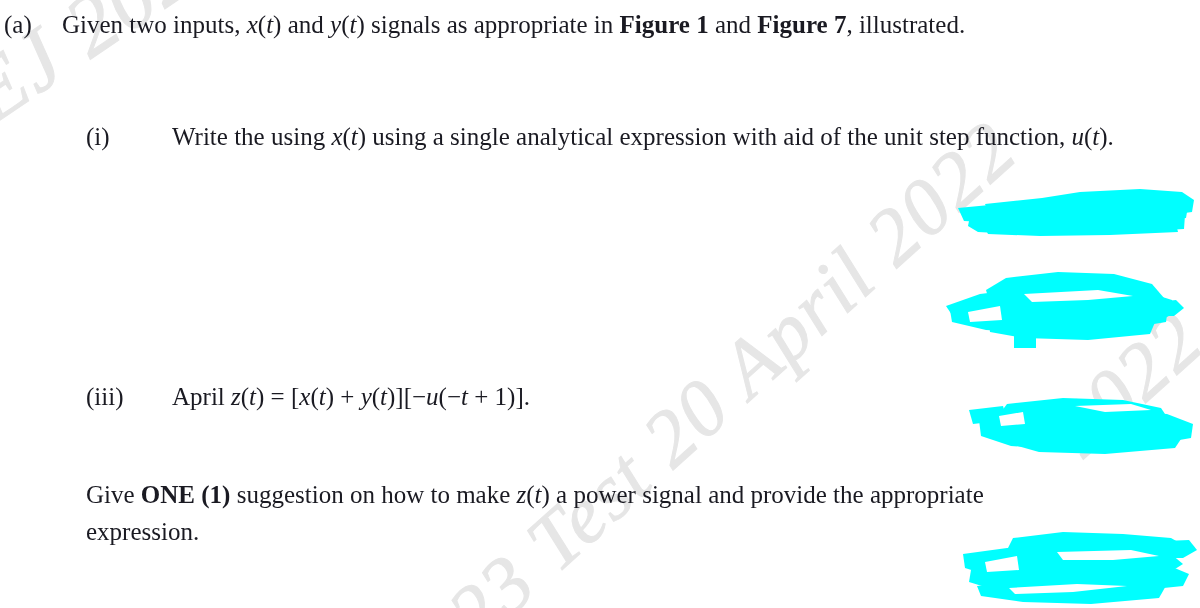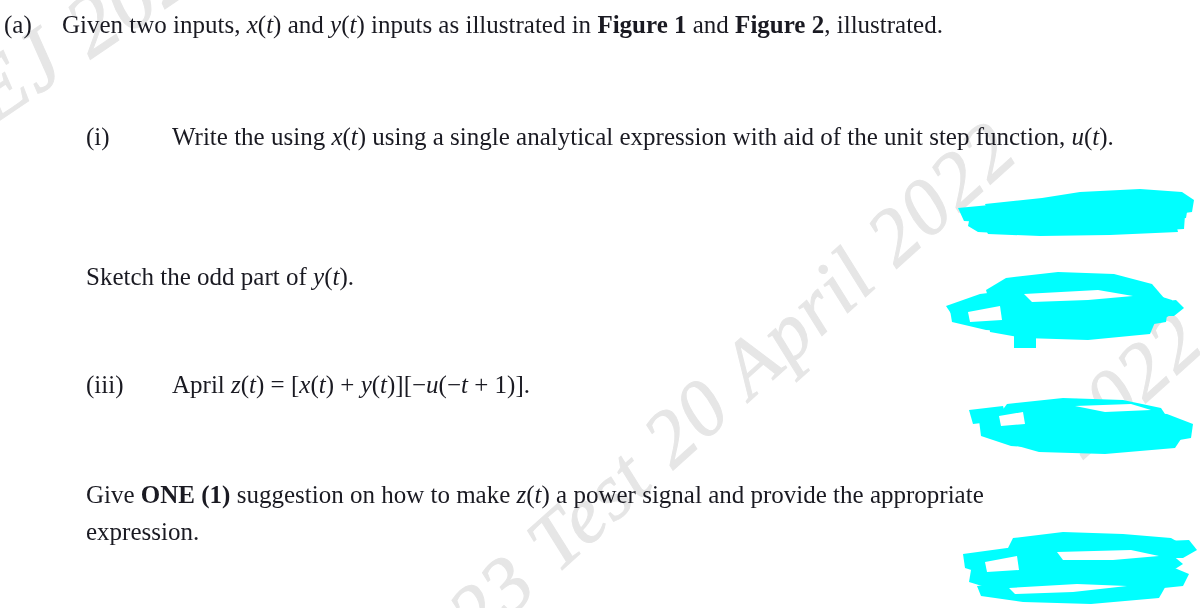--- a/index.html
+++ b/index.html
@@ -84,21 +84,21 @@
   b.strong { font-weight: bold; margin-top: 12px; }
 
   
   #row-a { left: 4px; top: 6px; width: 1160px; }
   #row-a .marker { width: 58px; }
   #row-a .body-text { width: 1065px; }
 
   
   #row-i   { left: 86px; top: 118px;  width: 1060px; }
   #row-ii  { left: 86px; top: 258px;  width: 1060px; }
-  #row-iii { left: 86px; top: 366px;  width: 1060px; }
+  #row-iii { left: 86px; top: 378px;  width: 1060px; }
   #row-iv  { left: 86px; top: 476px;  width: 1060px; }
   .sub .marker { width: 86px; }
   .sub .body-text { width: 950px; }
 
   
   .redactions {
     position: absolute;
     inset: 0;
     z-index: 3;
     pointer-events: none;
@@ -114,30 +114,29 @@
   <div class="wm-layer">
     <div class="wm wm-a">EJ 2020</div>
     <div class="wm wm-b">23 Test 20 April 2022</div>
     <div class="wm wm-c">2022</div>
   </div>
 
   <div class="doc">
 
     <div class="row" id="row-a">
       <span class="marker">(a)</span>
-      <span class="body-text"><span>Given two inputs, </span><em class="mathvar">x</em><span>(</span><em class="mathvar">t</em><span>) and </span><em class="mathvar">y</em><span>(</span><em class="mathvar">t</em><span>) inputs as illustrated in </span><b class="strong">Figure 1</b><span> and </span><b class="strong">Figure 2</b><span>, illustrated.</span></span>
+      <span class="body-text"><span>Given two inputs, </span><em class="mathvar">x</em><span>(</span><em class="mathvar">t</em><span>) and </span><em class="mathvar">y</em><span>(</span><em class="mathvar">t</em><span>) signals as appropriate in </span><b class="strong">Figure 1</b><span> and </span><b class="strong">Figure 7</b><span>, illustrated.</span></span>
     </div>
 
     <div class="row sub" id="row-i">
       <span class="marker">(i)</span>
       <span class="body-text"><span>Write the using </span><em class="mathvar">x</em><span>(</span><em class="mathvar">t</em><span>) using a single analytical expression with aid of the unit step function, </span><em class="mathvar">u</em><span>(</span><em class="mathvar">t</em><span>).</span></span>
     </div>
 
     <div class="row sub" id="row-ii">
-      <span class="body-text"><span>Sketch the odd part of </span><em class="mathvar">y</em><span>(</span><em class="mathvar">t</em><span>).</span></span>
     </div>
 
     <div class="row sub" id="row-iii">
       <span class="marker">(iii)</span>
       <span class="body-text"><span>April </span><em class="mathvar">z</em><span>(</span><em class="mathvar">t</em><span>) = [</span><em class="mathvar">x</em><span>(</span><em class="mathvar">t</em><span>) + </span><em class="mathvar">y</em><span>(</span><em class="mathvar">t</em><span>)][−</span><em class="mathvar">u</em><span>(−</span><em class="mathvar">t</em><span> + 1)].</span></span>
     </div>
 
     <div class="row sub" id="row-iv">
       <span class="body-text"><span>Give </span><b class="strong">ONE (1)</b><span> suggestion on how to make </span><em class="mathvar">z</em><span>(</span><em class="mathvar">t</em><span>) a power signal and provide the appropriate expression.</span></span>
     </div>

